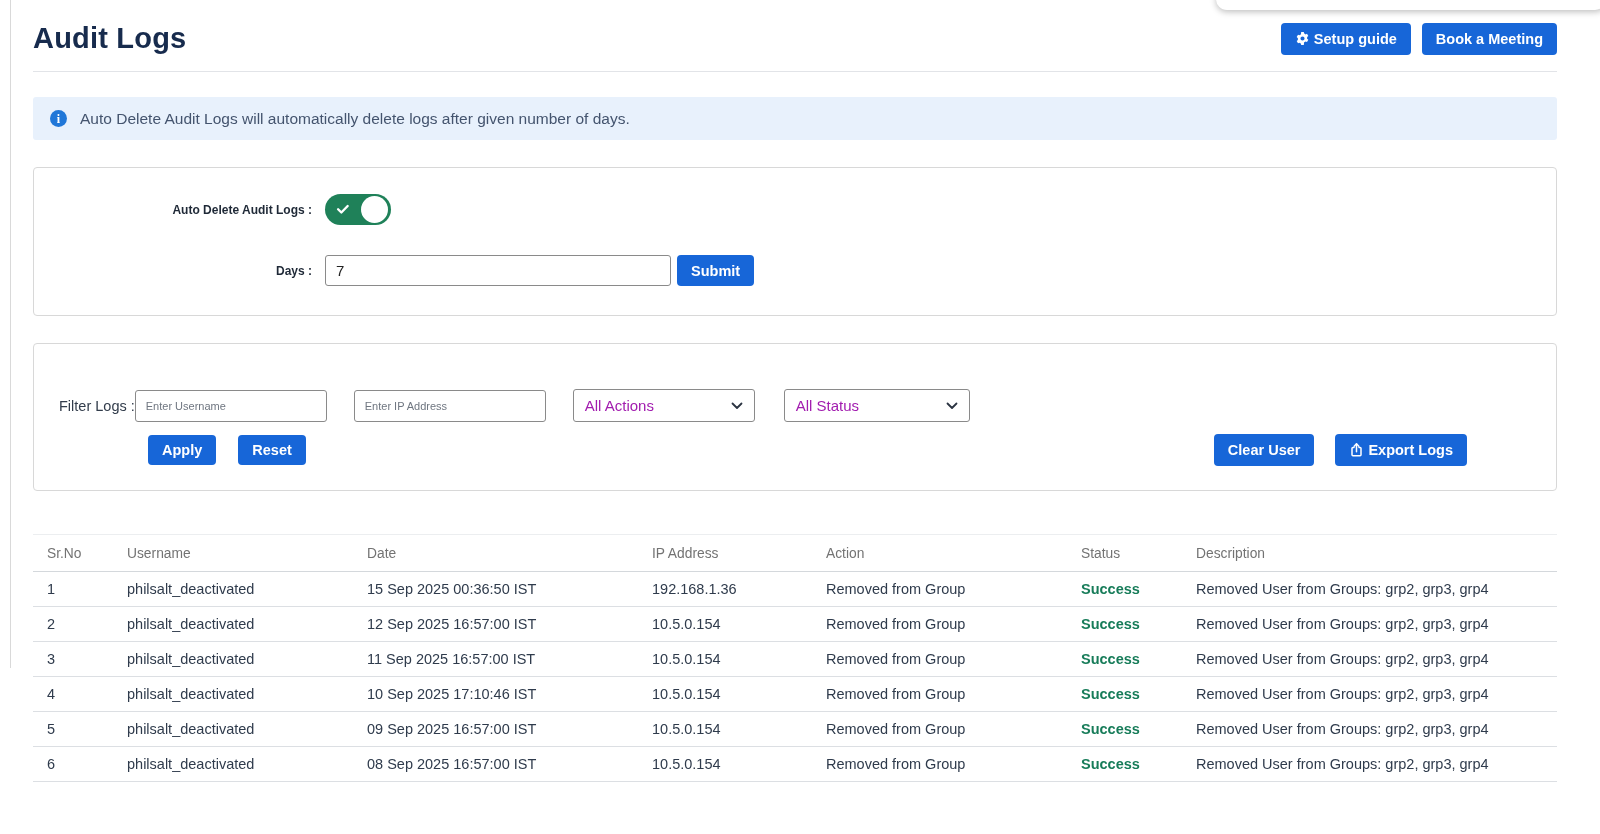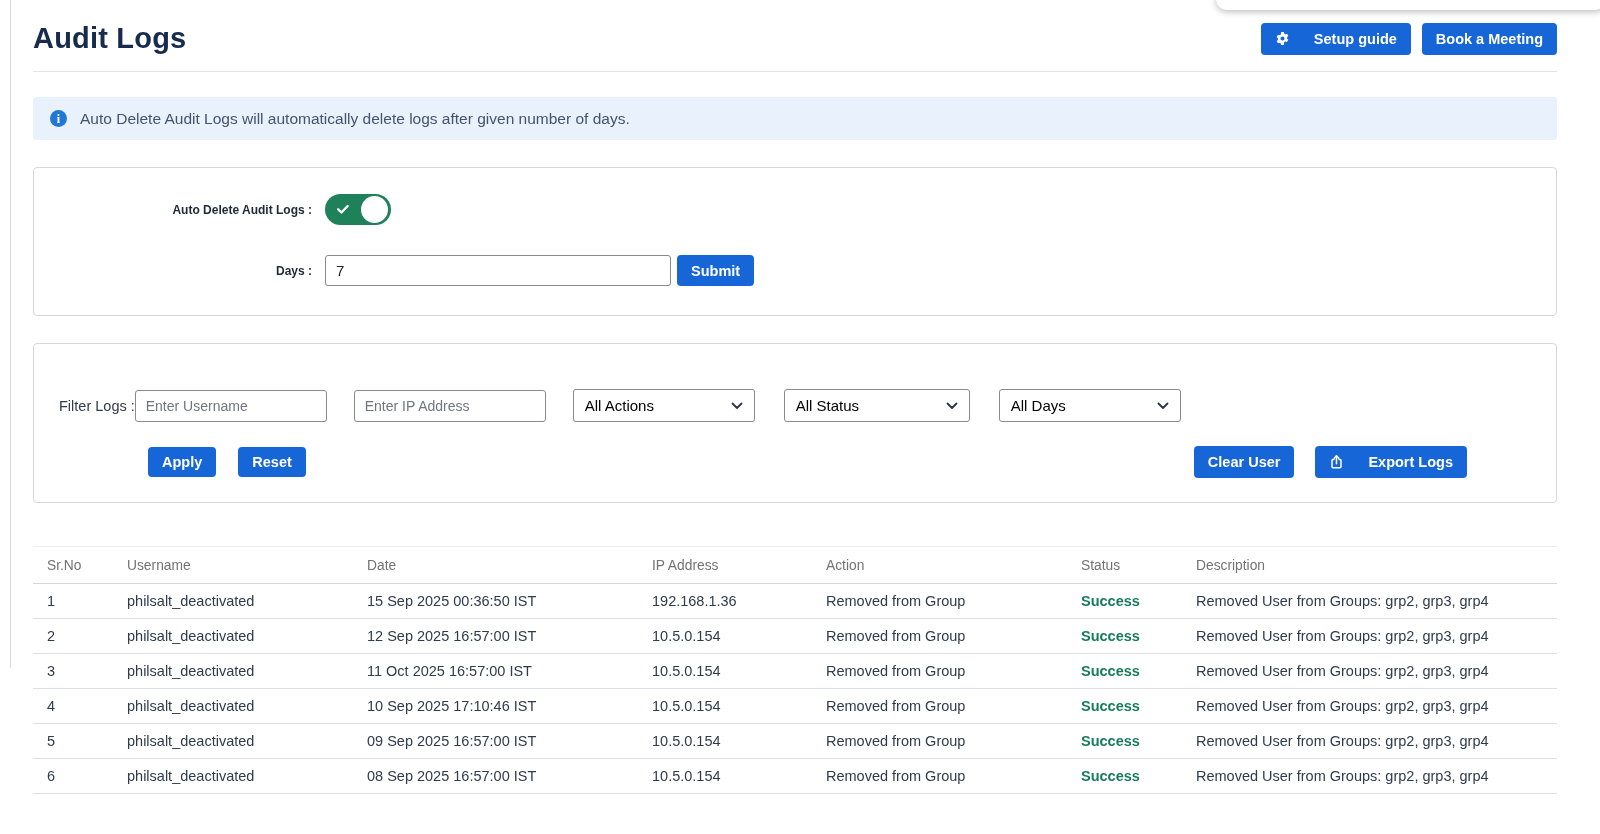--- a/index.html
+++ b/index.html
@@ -23,21 +23,21 @@
   .content { position:relative; padding:0 43px 0 33px; }
 
   
   .page-header { display:flex; align-items:center; justify-content:space-between; padding-top:22px; }
   h1.page-title { margin:0; font-size:29px; font-weight:700; color:#172b4d; letter-spacing:0.2px; }
   .header-buttons { display:flex; gap:11px; }
   .btn {
     background:#1766d8; color:#fff; border:none; border-radius:4px;
     font-family:inherit; font-weight:700; font-size:14.5px;
     height:32px; padding:0 14px;
-    display:inline-flex; align-items:center; gap:24px; cursor:pointer; white-space:nowrap;
+    display:inline-flex; align-items:center; gap:4px; cursor:pointer; white-space:nowrap;
   }
   .title-divider { border-bottom:1px solid #e2e4e8; margin-top:16px; }
 
   
   .info-banner {
     margin-top:25px; height:43px; background:#e8f1fc; border-radius:3px;
     display:flex; align-items:center; gap:13px; padding:0 17px;
     font-size:15.5px; color:#44546e;
   }
   .info-icon {
@@ -71,32 +71,32 @@
     font-family:inherit; font-size:15px; color:#222; padding:0 10px;
   }
   .submit-btn { margin-left:6px; height:31px; }
 
   
   .filter-panel { padding:45px 0 24px; }
   .filter-row { display:flex; align-items:center; padding-left:25px; }
   .filter-label { font-size:14.5px; color:#323c4b; white-space:nowrap; }
   .f-input {
     width:192px; height:32px; border:1px solid #8a8a8a; border-radius:3px;
-    font-family:inherit; font-size:14px; color:#222; padding:0 10px; margin-right:27px;
+    font-family:inherit; font-size:11px; color:#222; padding:0 10px; margin-right:27px;
   }
   .f-input::placeholder { color:#6f7680; }
   .select {
     width:182px; height:33px; border:1px solid #8a8a8a; border-radius:3px;
     background:#fff; display:flex; align-items:center; justify-content:space-between;
-    padding:0 11px; font-size:15px; color:#000000; margin-right:29px; cursor:pointer;
+    padding:0 11px; font-size:15px; color:#a21caf; margin-right:29px; cursor:pointer;
     white-space:nowrap;
   }
   .filter-actions {
     display:flex; justify-content:space-between; align-items:center;
-    margin-top:24px; padding-left:114px; padding-right:89px;
+    margin-top:12px; padding-left:114px; padding-right:89px;
   }
   .filter-actions .grp { display:flex; gap:22px; }
   .filter-actions .grp.right { gap:21px; }
   .btn.sm { height:30px; }
 
   
   table.log-table {
     width:100%; border-collapse:collapse; margin-top:43px;
     font-size:14.5px; color:#2f3b4c; table-layout:fixed;
   }
@@ -172,28 +172,20 @@
         <div class="select">
           <span>All Actions</span>
           <span class="icon">
             <svg width="12" height="8" viewBox="0 0 12 8">
                 <path d="M1.5 1.5 6 6l4.5-4.5" stroke="#2b3442" stroke-width="1.8" fill="none" stroke-linecap="round" stroke-linejoin="round"></path>
               </svg>
           </span>
         </div>
         <div class="select" style="width:186px;">
           <span>All Status</span>
-          <span class="icon">
-            <svg width="12" height="8" viewBox="0 0 12 8">
-                <path d="M1.5 1.5 6 6l4.5-4.5" stroke="#2b3442" stroke-width="1.8" fill="none" stroke-linecap="round" stroke-linejoin="round"></path>
-              </svg>
-          </span>
-        </div>
-        <div class="select">
-          <span>All Days</span>
           <span class="icon">
             <svg width="12" height="8" viewBox="0 0 12 8">
                 <path d="M1.5 1.5 6 6l4.5-4.5" stroke="#2b3442" stroke-width="1.8" fill="none" stroke-linecap="round" stroke-linejoin="round"></path>
               </svg>
           </span>
         </div>
       </div>
       <div class="filter-actions">
         <div class="grp">
           <button class="btn sm">Apply</button>
@@ -251,21 +243,21 @@
           <td>philsalt_deactivated</td>
           <td>12 Sep 2025 16:57:00 IST</td>
           <td>10.5.0.154</td>
           <td>Removed from Group</td>
           <td class="status-cell">Success</td>
           <td>Removed User from Groups: grp2, grp3, grp4</td>
         </tr>
         <tr>
           <td>3</td>
           <td>philsalt_deactivated</td>
-          <td>11 Oct 2025 16:57:00 IST</td>
+          <td>11 Sep 2025 16:57:00 IST</td>
           <td>10.5.0.154</td>
           <td>Removed from Group</td>
           <td class="status-cell">Success</td>
           <td>Removed User from Groups: grp2, grp3, grp4</td>
         </tr>
         <tr>
           <td>4</td>
           <td>philsalt_deactivated</td>
           <td>10 Sep 2025 17:10:46 IST</td>
           <td>10.5.0.154</td>

